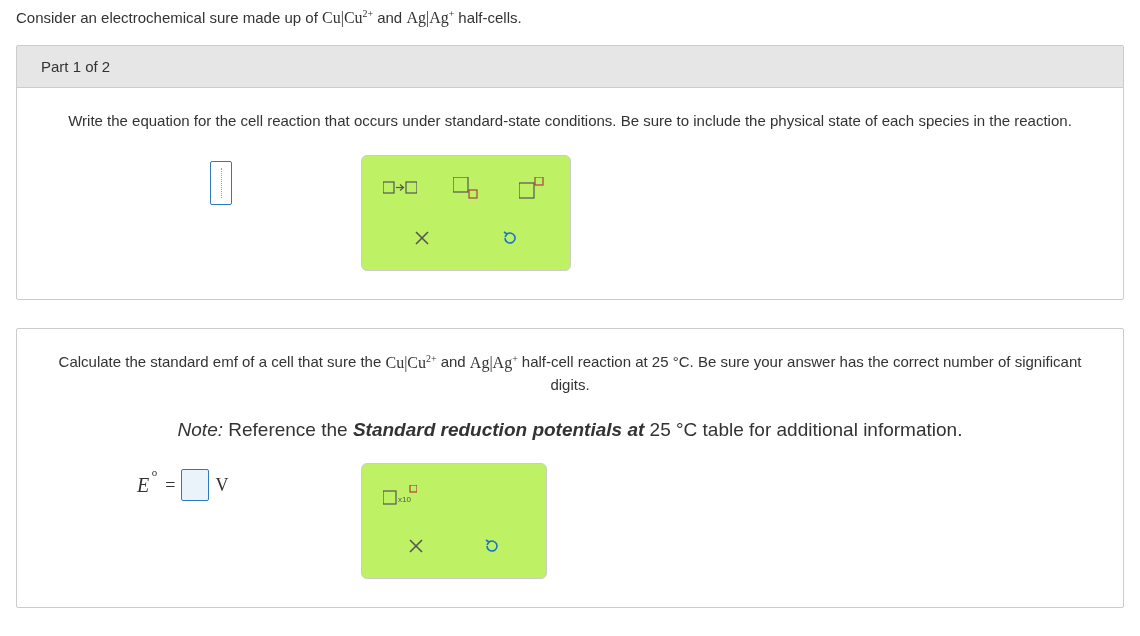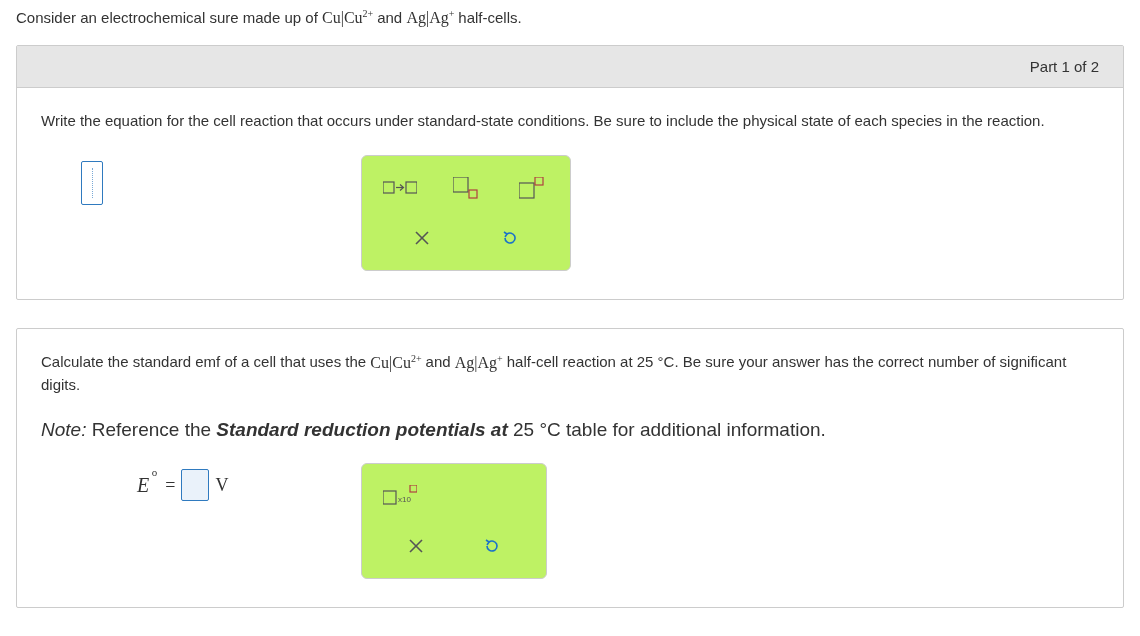--- a/index.html
+++ b/index.html
@@ -17,25 +17,25 @@
   .panel {
     border: 1px solid #ccc;
     border-radius: 2px;
     margin-bottom: 28px;
   }
   .panel-header {
     background: #e6e6e6;
     padding: 12px 24px;
     font-size: 15px;
     border-bottom: 1px solid #ccc;
-    text-align: right;
   }
   .panel-body {
     padding: 22px 24px 28px 24px;
     position: relative;
+    text-align: center;
   }
   .prompt {
     font-size: 15px;
     margin-bottom: 24px;
     line-height: 1.4;
   }
   .note {
     font-size: 19px;
     margin-bottom: 22px;
     font-style: italic;
@@ -207,21 +207,21 @@
           </div>
         </div>
       </div>
     </div>
   </div>
 </div>
 
 <div class="panel">
   <div class="panel-body">
     <div class="prompt">
-      <span>Calculate the standard emf of a cell that uses the </span>
+      <span>Calculate the standard emf of a cell that sure the </span>
       <span class="chem">
         <span>Cu|Cu</span><sup class="chem-sup">2+</sup>
       </span>
       <span> and </span>
       <span class="chem">
         <span>Ag|Ag</span><sup class="chem-sup">+</sup>
       </span>
       <span> half-cell reaction at 25 °C. Be sure your answer has the correct number of significant digits.</span>
     </div>
     <div class="note">

